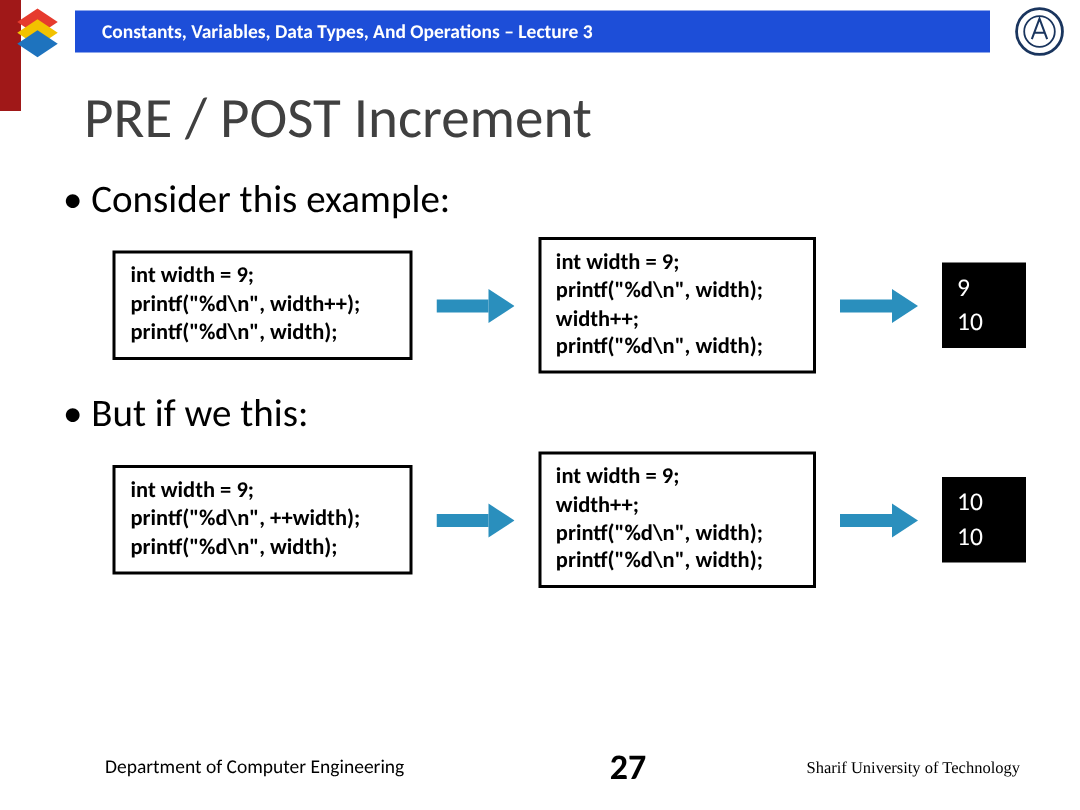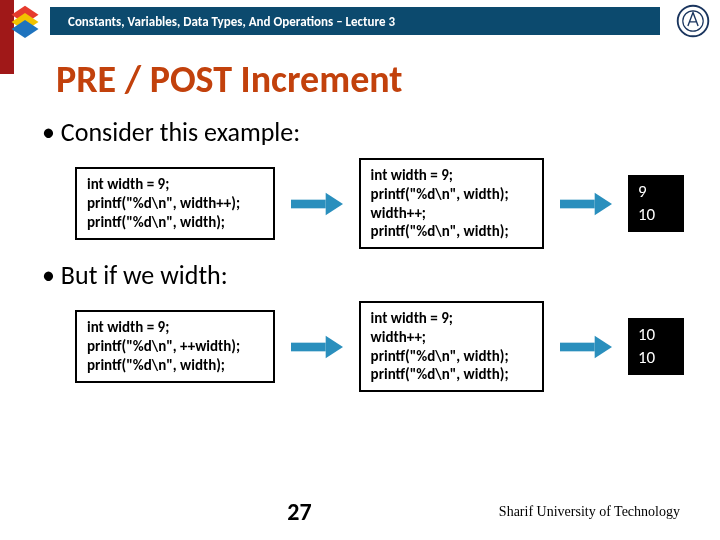--- a/index.html
+++ b/index.html
@@ -20,21 +20,21 @@
   .logo-left {
     width: 50px;
     height: 42px;
     display: flex;
     align-items: center;
     justify-content: center;
   }
   .logo-left svg { width: 36px; height: 36px; }
   .header-bar {
     flex: 1;
-    background: #0c4a6e;
+    background: #1d4ed8;
     height: 28px;
     display: flex;
     align-items: center;
     padding-left: 18px;
     margin-right: 60px;
   }
   .header-text {
     color: #fff;
     font-size: 13px;
     font-weight: bold;
@@ -47,23 +47,23 @@
     height: 34px;
   }
   .red-accent {
     position: absolute;
     left: 0; top: 0;
     width: 14px; height: 74px;
     background: #a01818;
   }
   .title {
     font-size: 38px;
-    color: #c2410c;
+    color: #404040;
     padding: 14px 0 8px 56px;
-    font-weight: 700;
+    font-weight: 400;
   }
   .content { padding: 0 36px 0 42px; }
   .bullet {
     font-size: 26px;
     color: #000;
     margin: 6px 0 10px 0;
   }
   .row {
     display: flex;
     align-items: center;
@@ -103,21 +103,21 @@
   }
   .footer .dept { flex: 0 0 auto; }
   .footer .pg {
     font-size: 24px;
     font-weight: bold;
     margin: 0 auto;
     padding-left: 30px;
   }
   .footer .uni {
     font-family: Georgia, serif;
-    font-size: 14px;
+    font-size: 11px;
   }
 </style>
 </head>
 <body>
 
 <div class="red-accent"></div>
 
 <div class="header">
   <div class="logo-left">
     <svg viewBox="0 0 40 40">
@@ -157,21 +157,21 @@
 width++;
 printf("%d\n", width);</div>
     <svg class="arrow" viewBox="0 0 60 30">
       <rect x="0" y="10" width="40" height="10" fill="#2a8fbd"></rect>
       <polygon points="40,2 60,15 40,28" fill="#2a8fbd"></polygon>
     </svg>
     <div class="outbox">9
 10</div>
   </div>
 
-  <p class="bullet">• But if we width:</p>
+  <p class="bullet">• But if we this:</p>
 
   <div class="row">
     <div class="codebox left">int width = 9;
 printf("%d\n", ++width);
 printf("%d\n", width);</div>
     <svg class="arrow" viewBox="0 0 60 30">
       <rect x="0" y="10" width="40" height="10" fill="#2a8fbd"></rect>
       <polygon points="40,2 60,15 40,28" fill="#2a8fbd"></polygon>
     </svg>
     <div class="codebox mid">int width = 9;
@@ -182,15 +182,16 @@
       <rect x="0" y="10" width="40" height="10" fill="#2a8fbd"></rect>
       <polygon points="40,2 60,15 40,28" fill="#2a8fbd"></polygon>
     </svg>
     <div class="outbox">10
 10</div>
   </div>
 
 </div>
 
 <div class="footer">
+  <span class="dept">Department of Computer Engineering</span>
   <span class="pg">27</span>
   <span class="uni">Sharif University of Technology</span>
 </div>
 
 </body></html>

